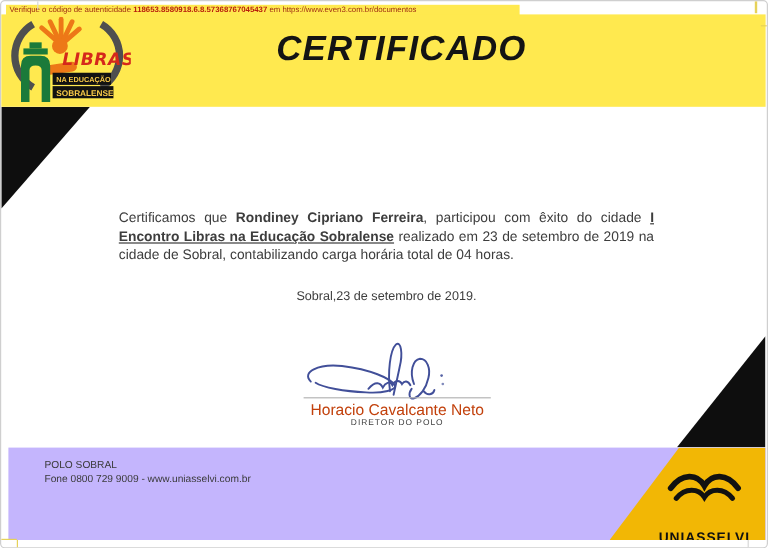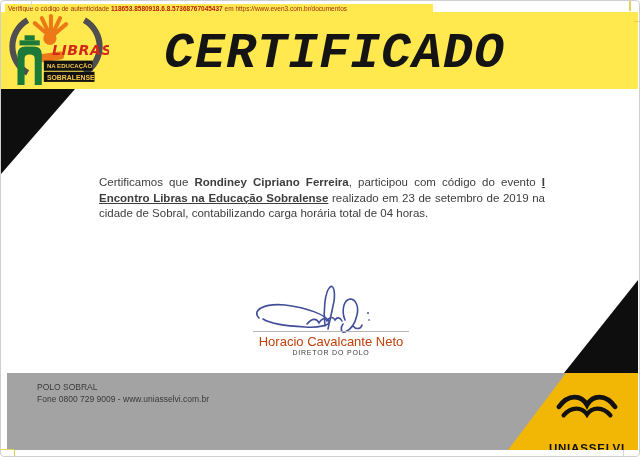--- a/index.html
+++ b/index.html
@@ -13,22 +13,22 @@
   .auth-bar{
     left:4px;top:3px;width:428px;height:9px;background:#FFE94F;
     font-size:6.5px;line-height:9px;color:#9E2B12;white-space:nowrap;
     padding-left:3px;box-sizing:border-box;
   }
   .auth-bar b{color:#B71C0C;}
   
   .band{left:0;top:11px;width:637px;height:77px;background:#FFE94F;}
   .title{
     left:0;top:24px;width:637px;text-align:center;padding-left:30px;box-sizing:border-box;
-    font-family:Liberation Mono, monospace;font-weight:bold;font-style:italic;
-    font-size:50px;letter-spacing:1px;color:#141414;
+    font-family:Liberation Sans, sans-serif;font-weight:bold;font-style:italic;
+    font-size:29px;letter-spacing:1px;color:#141414;
   }
   
   .tri-tl{left:0;top:88px;width:74px;height:85px;background:#0E0E0E;
     clip-path:polygon(0 0,100% 0,0 100%);}
   .tri-br{left:563px;top:279px;width:74px;height:93px;background:#0E0E0E;
     clip-path:polygon(100% 0,100% 100%,0 100%);}
   
   .paragraph{
     left:98px;top:174px;width:446px;font-size:11.5px;line-height:15.5px;
     color:#3D3D3D;text-align:justify;
@@ -38,21 +38,21 @@
   .date-line{left:98px;top:240px;width:446px;text-align:center;
     font-size:10.5px;color:#3D3D3D;}
   
   .sig-svg{left:248px;top:281px;}
   .sig-line{left:252px;top:330px;width:156px;height:1px;background:#b5b5b5;}
   .sig-name{left:240px;top:333px;width:180px;text-align:center;
     font-size:13px;color:#c2410c;}
   .sig-role{left:240px;top:348px;width:180px;text-align:center;
     font-size:7px;letter-spacing:0.8px;color:#3E3E3E;}
   
-  .bottom-band{left:6px;top:372px;width:631px;height:77px;background:#a3a3a3;overflow:hidden;}
+  .bottom-band{left:6px;top:372px;width:631px;height:77px;background:#c4b5fd;overflow:hidden;}
   .gold{position:absolute;left:0;top:0;width:631px;height:77px;background:#F2B705;
     clip-path:polygon(559px 0,631px 0,631px 77px,501px 77px);}
   .address{position:absolute;left:30px;top:9px;font-size:8.5px;line-height:11.5px;
     color:#3A3A3A;white-space:nowrap;}
   .brand{position:absolute;left:538px;top:17px;width:84px;text-align:center;}
   .brand-text{font-size:11.5px;font-weight:bold;letter-spacing:0.8px;color:#101010;margin-top:18px;}
   
   .mark{background:#e6d25a;}
   .mark-gray{background:#d8d8d8;}
 </style>
@@ -89,22 +89,23 @@
     <text x="48" y="40" font-family="DejaVu Sans, sans-serif" font-size="14" font-weight="bold" font-style="italic" fill="#D5281B" letter-spacing="0.5">LIBRAS</text>
     <rect x="40" y="46" width="48" height="10" fill="#121212"></rect>
     <text x="43" y="53.5" font-size="6" font-weight="bold" fill="#F7C948">NA EDUCAÇÃO</text>
     <rect x="40" y="57" width="50" height="10" fill="#121212"></rect>
     <text x="43" y="65" font-size="6.8" font-weight="bold" fill="#F7C948">SOBRALENSE</text>
   </svg>
 
   <div class="abs tri-tl"></div>
   <div class="abs tri-br"></div>
 
-  <div class="abs paragraph"><span>Certificamos que </span><span class="bold">Rondiney Cipriano Ferreira</span><span>, participou com código do evento </span><span class="event">I Encontro Libras na Educação Sobralense</span><span> realizado em 23 de setembro de 2019 na cidade de Sobral, contabilizando carga horária total de 04 horas.</span></div>
+  <div class="abs paragraph"><span>Certificamos que </span><span class="bold">Rondiney Cipriano Ferreira</span><span>, participou com êxito do cidade </span><span class="event">I Encontro Libras na Educação Sobralense</span><span> realizado em 23 de setembro de 2019 na cidade de Sobral, contabilizando carga horária total de 04 horas.</span></div>
 
+  <div class="abs date-line">Sobral,23 de setembro de 2019.</div>
 
   <svg class="abs sig-svg" width="130" height="54" viewBox="0 0 130 54">
     <g fill="none" stroke="#2D3C8E" stroke-width="1.6" stroke-linecap="round" opacity="0.9">
       <path d="M10,36 C2,28 16,21 36,23 C60,26 76,33 80,39 C82,43 70,46 56,45 C38,44 20,41 14,37"></path>
       <path d="M58,42 C64,35 68,37 70,41 C72,37 76,35 78,39 C80,35 84,34 86,38 C88,35 91,35 93,39"></path>
       <path d="M76,44 C74,28 76,10 81,5 C85,2 87,12 84,24 C82,34 80,42 79,47"></path>
       <path d="M96,38 C92,28 95,18 101,17 C107,17 110,25 108,33 C106,42 101,48 96,50 C92,51 91,46 94,42"></path>
       <path d="M104,44 C107,48 112,47 113,43"></path>
     </g>
     <circle cx="119" cy="31" r="1.1" fill="#2D3C8E" opacity="0.8"></circle>

